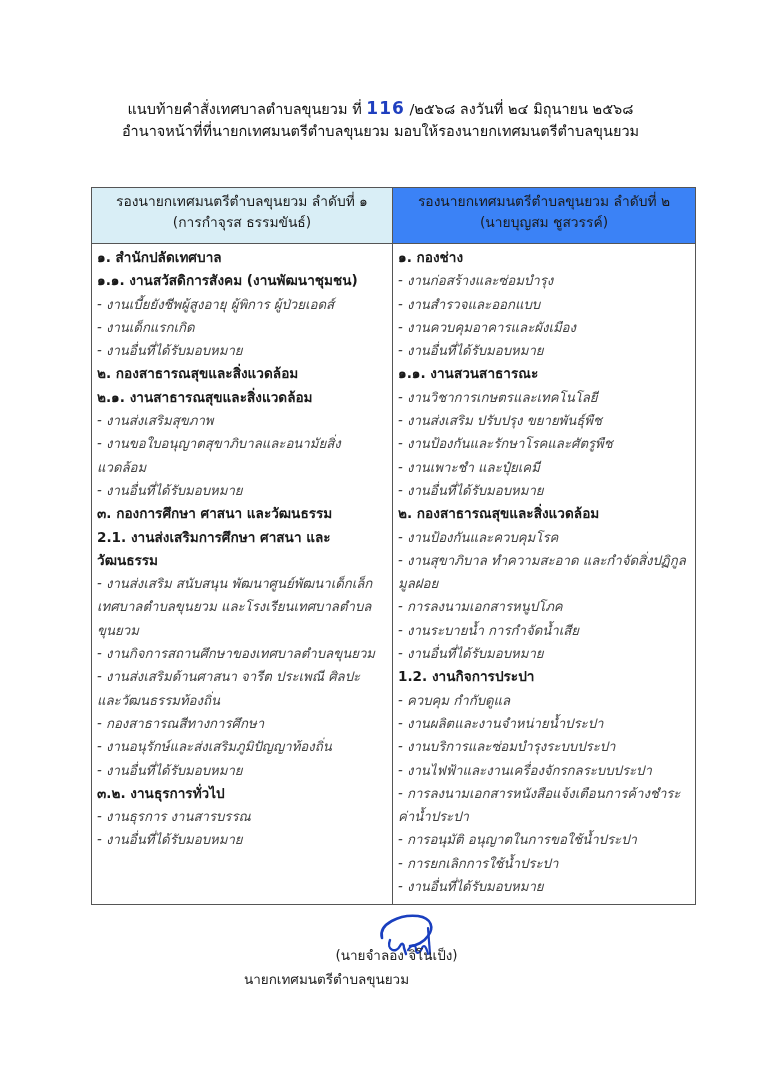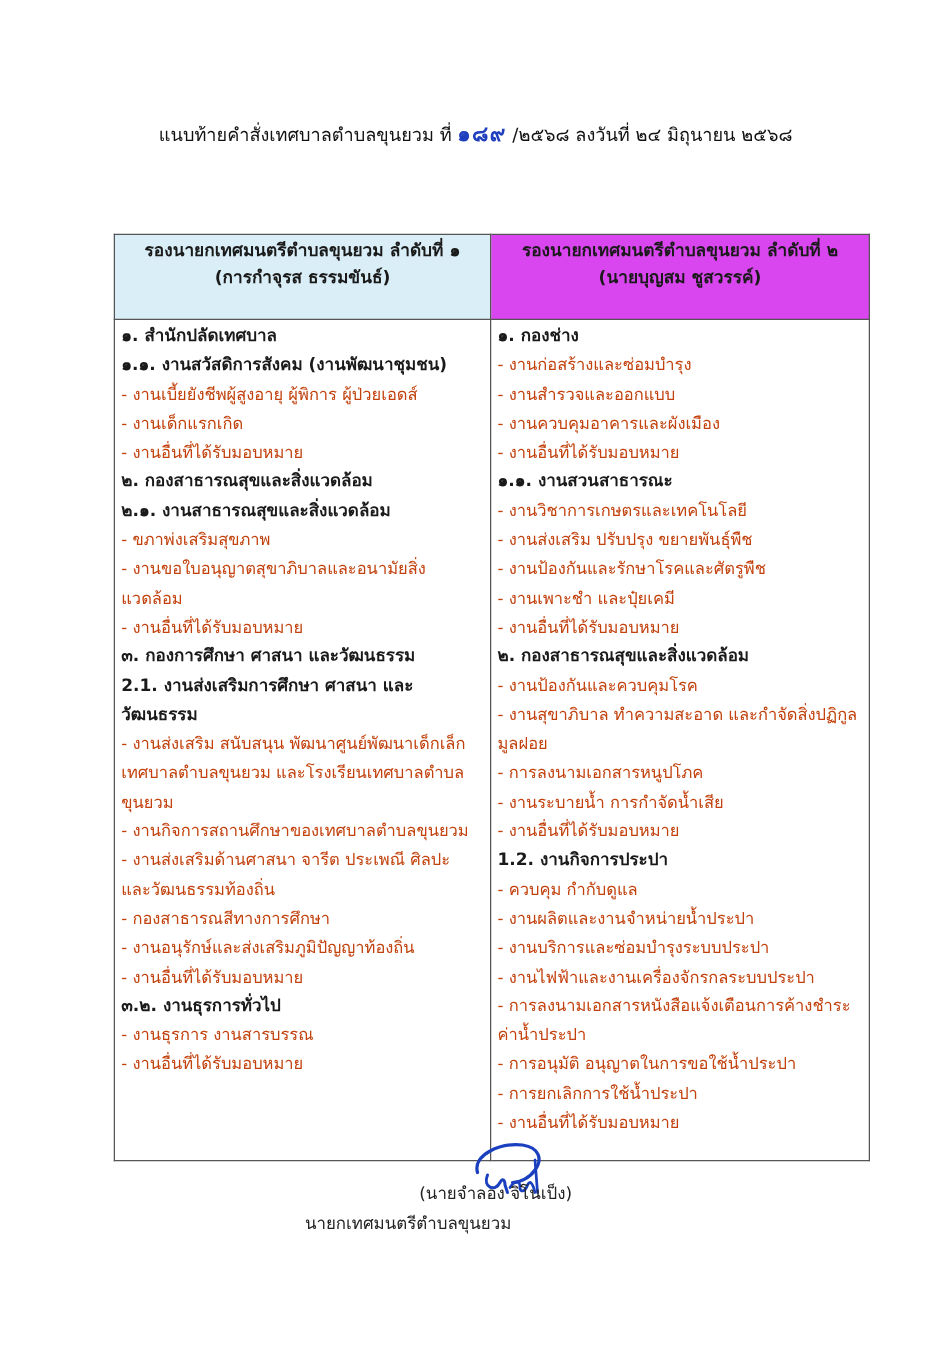--- a/index.html
+++ b/index.html
@@ -39,47 +39,48 @@
       width: 604px;
       border-collapse: collapse;
       table-layout: fixed;
     }
     table.assign th, table.assign td {
       border: 1.3px solid #555;
       vertical-align: top;
     }
     table.assign th {
       height: 48px;
-      font-weight: bold;
+      font-weight: normal;
       font-size: 13.8px;
       line-height: 21px;
       text-align: center;
-      padding: 3px 4px 16px 4px;
+      padding: 3px 4px 4px 4px;
       color: #1a1a1a;
     }
     th.col1 { background: #d9eef6; }
-    th.col2 { background: #d946ef; }
+    th.col2 { background: #3b82f6; }
     col.c1 { width: 301px; }
     col.c2 { width: 303px; }
     table.assign td {
-      padding: 2px 5px 18px 5px;
+      padding: 2px 5px 6px 5px;
       height: 650px;
     }
     .item {
       font-size: 13.2px;
       line-height: 23.3px;
       color: #333;
     }
     .item.head {
       font-weight: bold;
       color: #1a1a1a;
       font-size: 13.6px;
     }
     .item.sub {
-      color: #c2410c;
+      color: #404040;
+      font-style: italic;
     }
     .signature {
       position: absolute;
       top: 910px;
       left: 370px;
       width: 70px;
       height: 50px;
     }
     .sign-name {
       position: absolute;
@@ -105,23 +106,24 @@
       padding-left: 20px;
       box-sizing: border-box;
     }
   </style>
 </head>
 <body>
 
 <div class="title-block">
   <span class="line">
     <span>แนบท้ายคำสั่งเทศบาลตำบลขุนยวม ที่</span>
-    <span class="order-no">๑๘๙</span>
+    <span class="order-no">116</span>
     <span> /๒๕๖๘ ลงวันที่ ๒๔ มิถุนายน ๒๕๖๘</span>
   </span>
+  <span class="line">อำนาจหน้าที่ที่นายกเทศมนตรีตำบลขุนยวม มอบให้รองนายกเทศมนตรีตำบลขุนยวม</span>
 </div>
 
 <table class="assign">
   <colgroup>
     <col class="c1">
     <col class="c2">
   </colgroup>
   <thead>
     <tr>
       <th class="col1">
@@ -137,21 +139,21 @@
   <tbody>
     <tr>
       <td>
           <div class="item head">๑. สำนักปลัดเทศบาล</div>
           <div class="item head">๑.๑. งานสวัสดิการสังคม (งานพัฒนาชุมชน)</div>
           <div class="item sub">- งานเบี้ยยังชีพผู้สูงอายุ ผู้พิการ ผู้ป่วยเอดส์</div>
           <div class="item sub">- งานเด็กแรกเกิด</div>
           <div class="item sub">- งานอื่นที่ได้รับมอบหมาย</div>
           <div class="item head">๒. กองสาธารณสุขและสิ่งแวดล้อม</div>
           <div class="item head">๒.๑. งานสาธารณสุขและสิ่งแวดล้อม</div>
-          <div class="item sub">- ขภาพ่งเสริมสุขภาพ</div>
+          <div class="item sub">- งานส่งเสริมสุขภาพ</div>
           <div class="item sub">- งานขอใบอนุญาตสุขาภิบาลและอนามัยสิ่งแวดล้อม</div>
           <div class="item sub">- งานอื่นที่ได้รับมอบหมาย</div>
           <div class="item head">๓. กองการศึกษา ศาสนา และวัฒนธรรม</div>
           <div class="item head">2.1. งานส่งเสริมการศึกษา ศาสนา และวัฒนธรรม</div>
           <div class="item sub">- งานส่งเสริม สนับสนุน พัฒนาศูนย์พัฒนาเด็กเล็กเทศบาลตำบลขุนยวม และโรงเรียนเทศบาลตำบลขุนยวม</div>
           <div class="item sub">- งานกิจการสถานศึกษาของเทศบาลตำบลขุนยวม</div>
           <div class="item sub">- งานส่งเสริมด้านศาสนา จารีต ประเพณี ศิลปะ และวัฒนธรรมท้องถิ่น</div>
           <div class="item sub">- กองสาธารณสีทางการศึกษา</div>
           <div class="item sub">- งานอนุรักษ์และส่งเสริมภูมิปัญญาท้องถิ่น</div>
           <div class="item sub">- งานอื่นที่ได้รับมอบหมาย</div>

